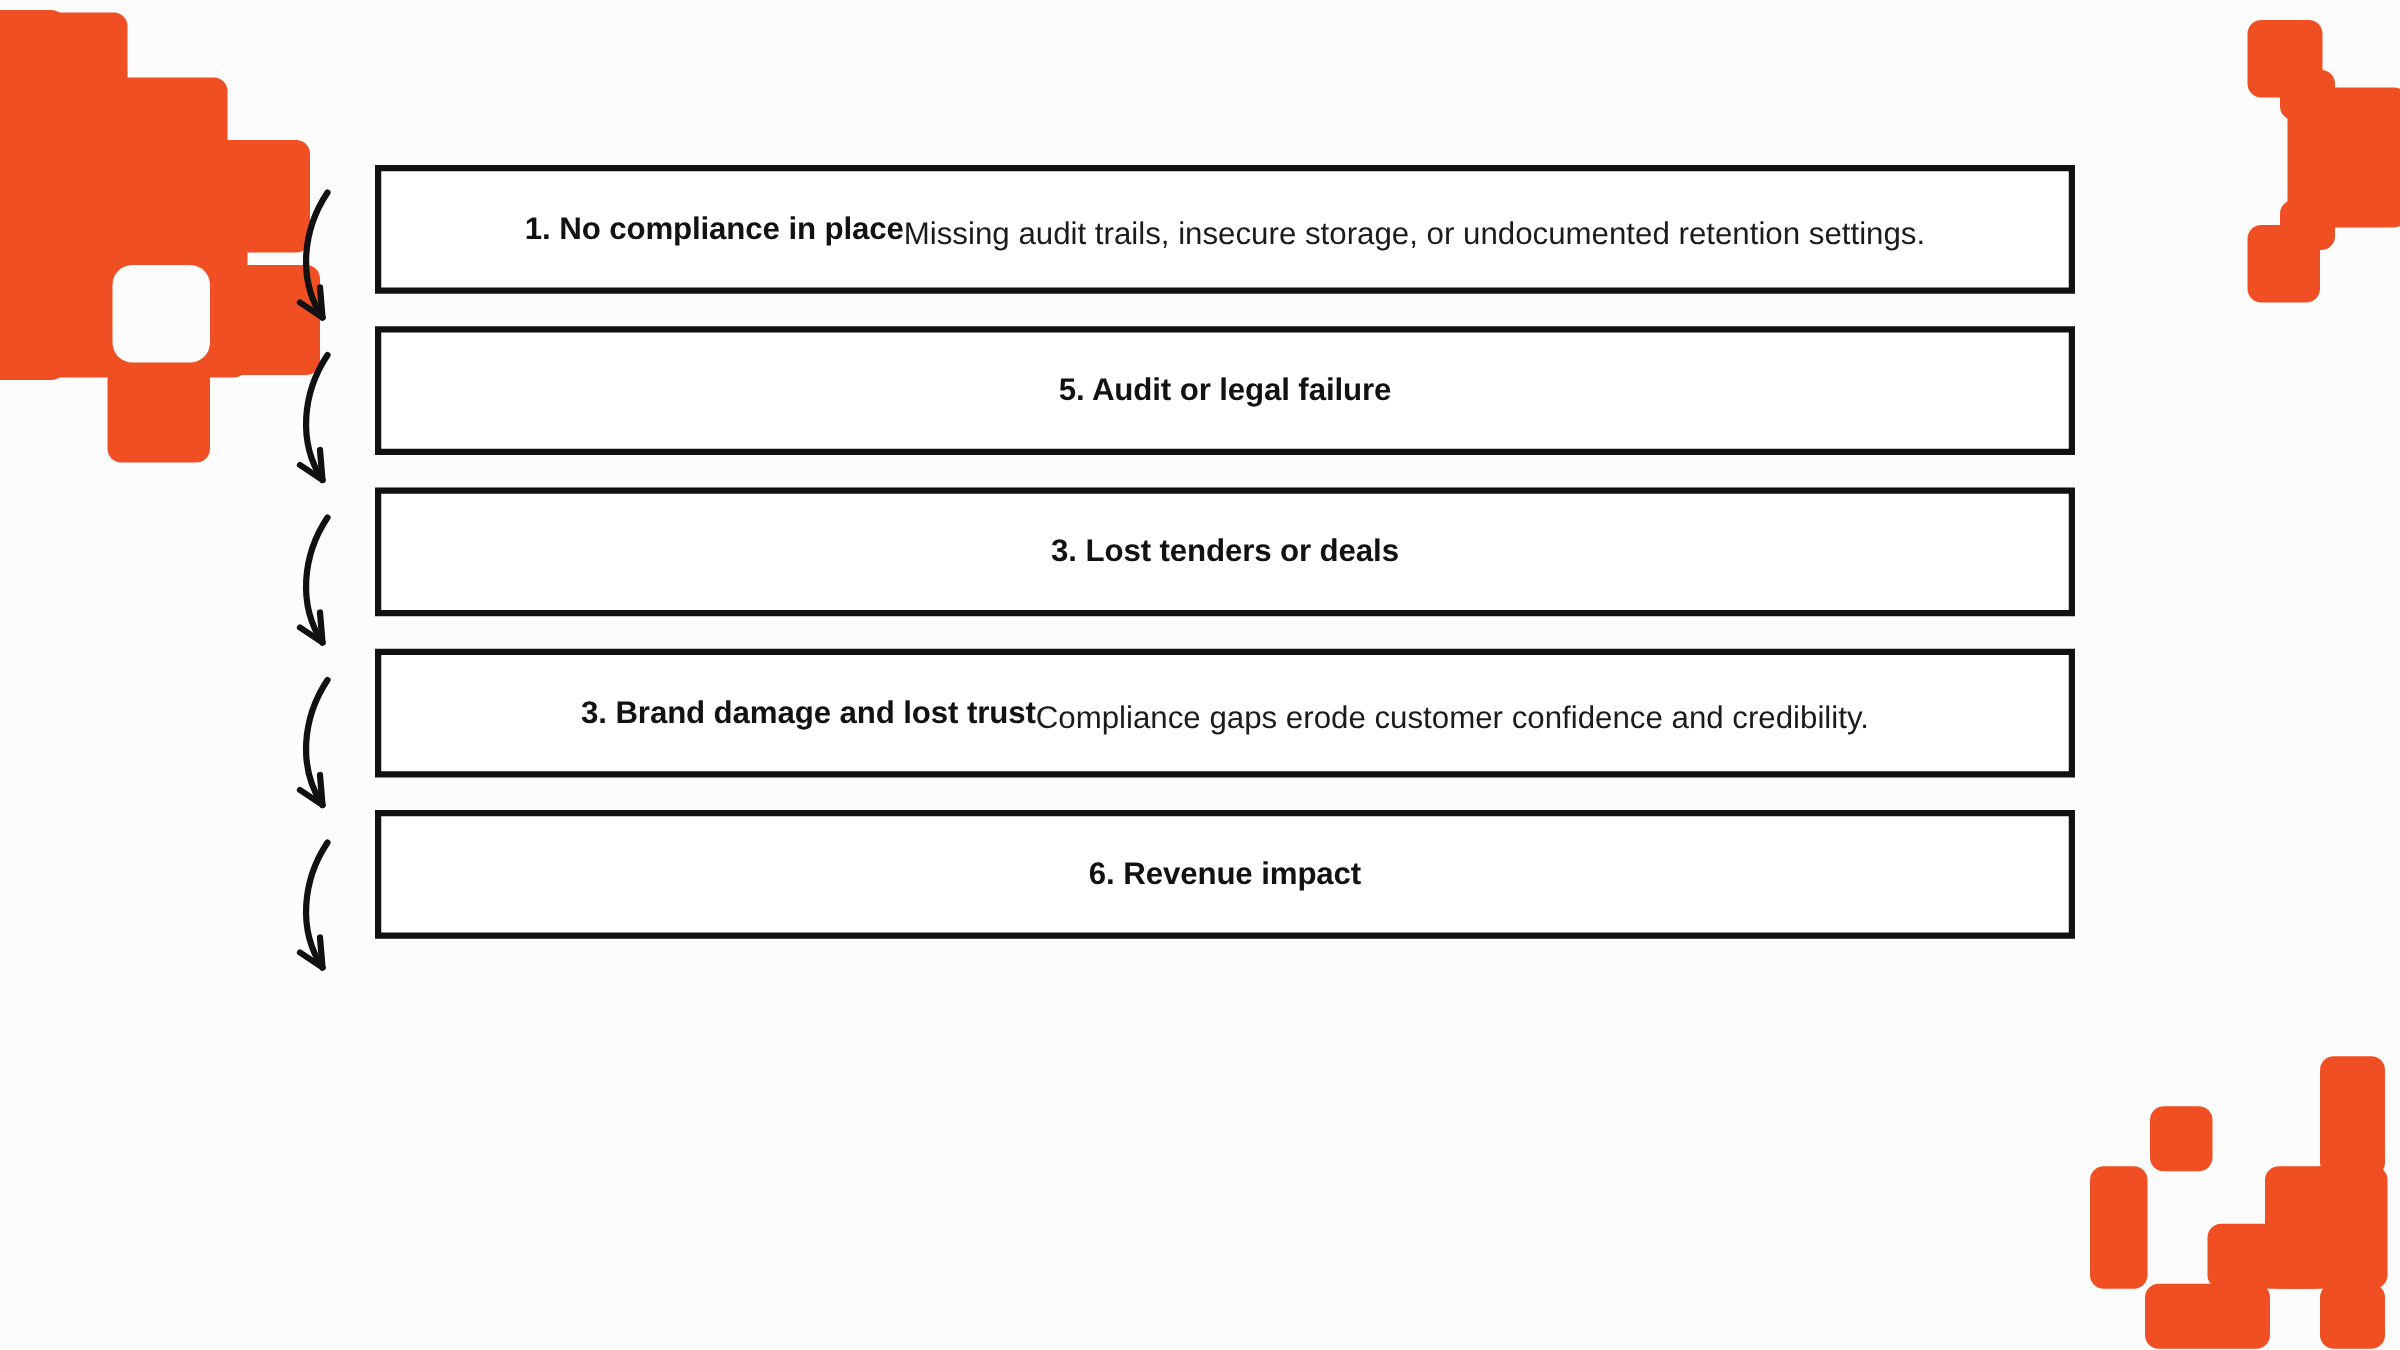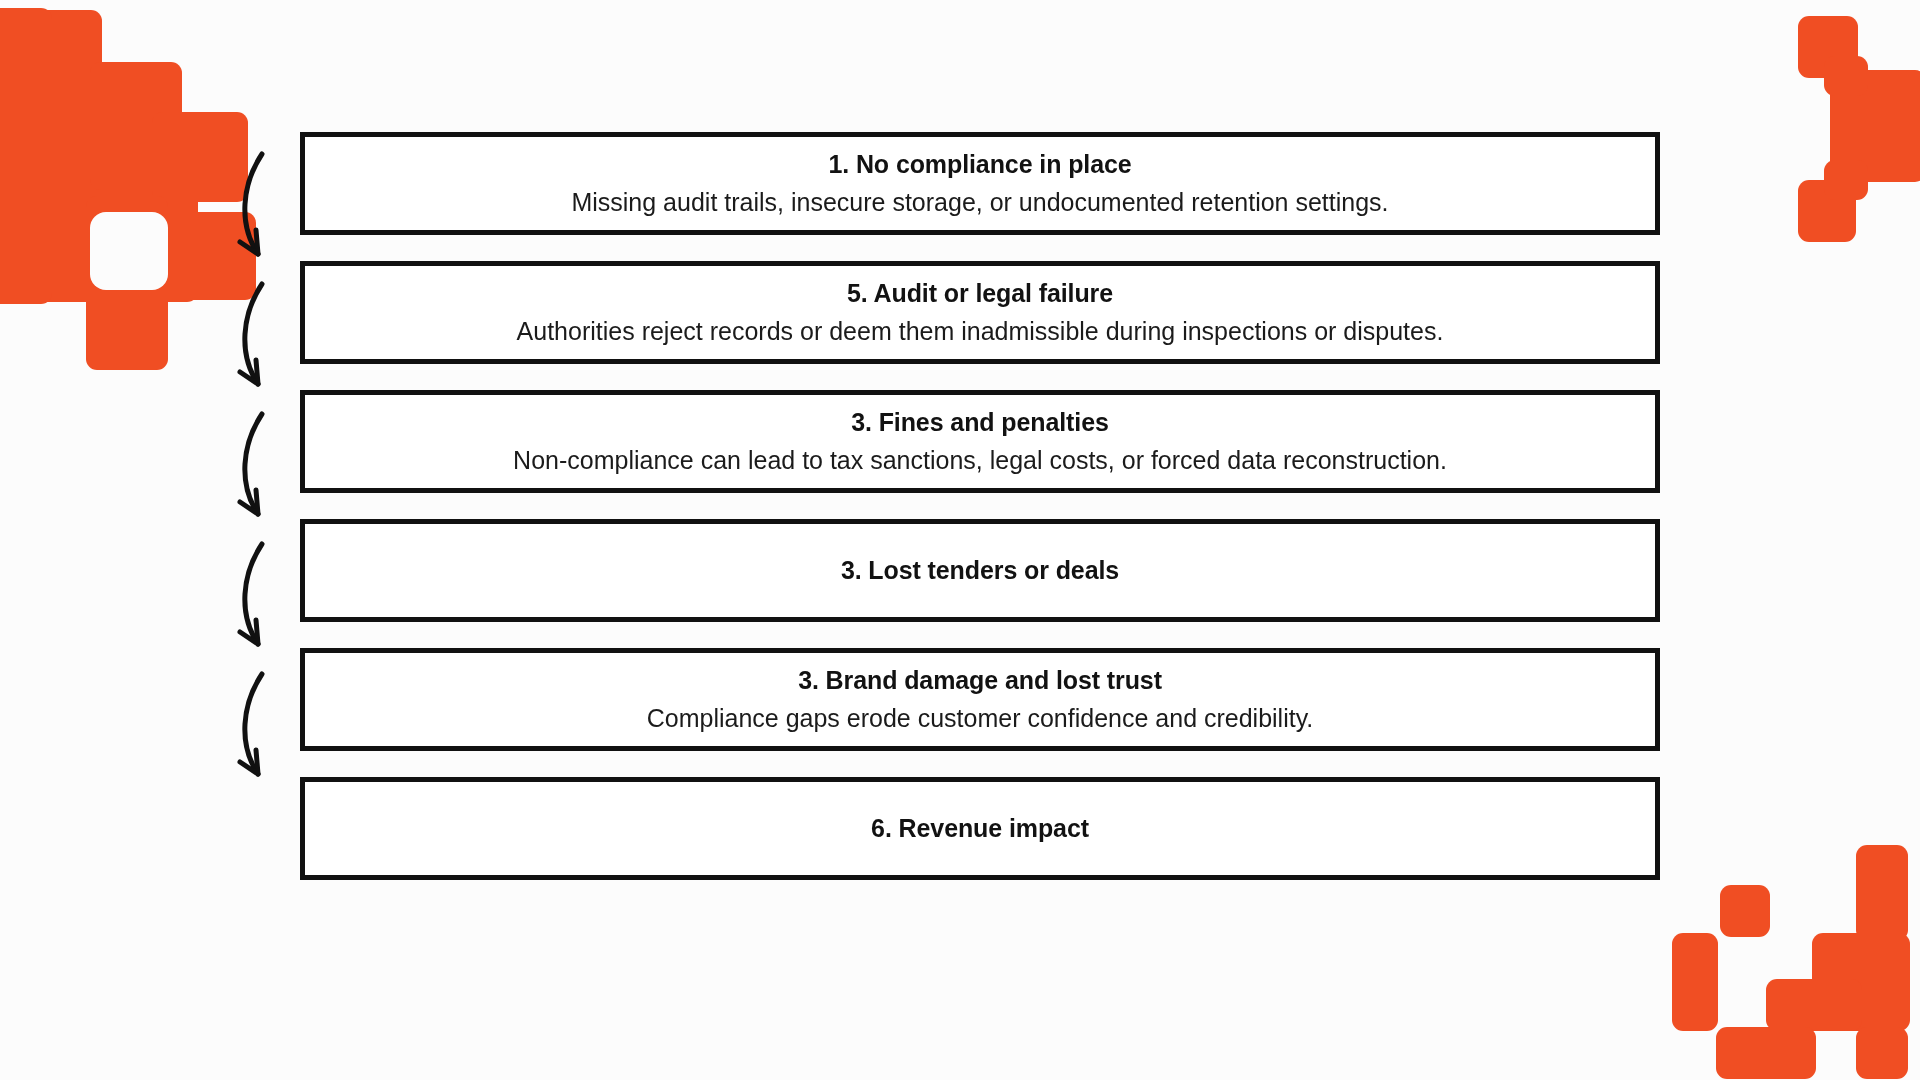--- a/index.html
+++ b/index.html
@@ -19,21 +19,21 @@
   .deco-br { left:1650px; top:845px; width:270px; height:235px; }
 
   
   .flow { position:absolute; left:300px; top:132px; width:1360px; }
   .box {
     position:relative;
     border:5px solid #111111;
     background:#FFFFFF;
     height:103px;
     margin-bottom:26px;
-    display:flex; flex-direction:column;
+    display:flex; 
     align-items:center; justify-content:center;
   }
   .box:last-child { margin-bottom:6px; }
   .box-title {
     font-size:25px; font-weight:bold; color:#121212;
     letter-spacing:-0.1px; line-height:1.18; text-align:center;
   }
   .box-desc {
     font-size:25px; font-weight:normal; color:#1b1b1b;
     line-height:1.22; text-align:center; margin-top:7px;
@@ -107,27 +107,22 @@
 
   <div class="flow">
 
     <div class="box">
       <div class="box-title">1. No compliance in place</div>
       <div class="box-desc">Missing audit trails, insecure storage, or undocumented retention settings.</div>
     </div>
 
     <div class="box">
       <div class="box-title">5. Audit or legal failure</div>
-      <div class="box-desc">Authorities reject records or deem them inadmissible during inspections or disputes.</div>
     </div>
 
-    <div class="box">
-      <div class="box-title">3. Fines and penalties</div>
-      <div class="box-desc">Non-compliance can lead to tax sanctions, legal costs, or forced data reconstruction.</div>
-    </div>
 
     <div class="box">
       <div class="box-title">3. Lost tenders or deals</div>
     </div>
 
     <div class="box">
       <div class="box-title">3. Brand damage and lost trust</div>
       <div class="box-desc">Compliance gaps erode customer confidence and credibility.</div>
     </div>
 

